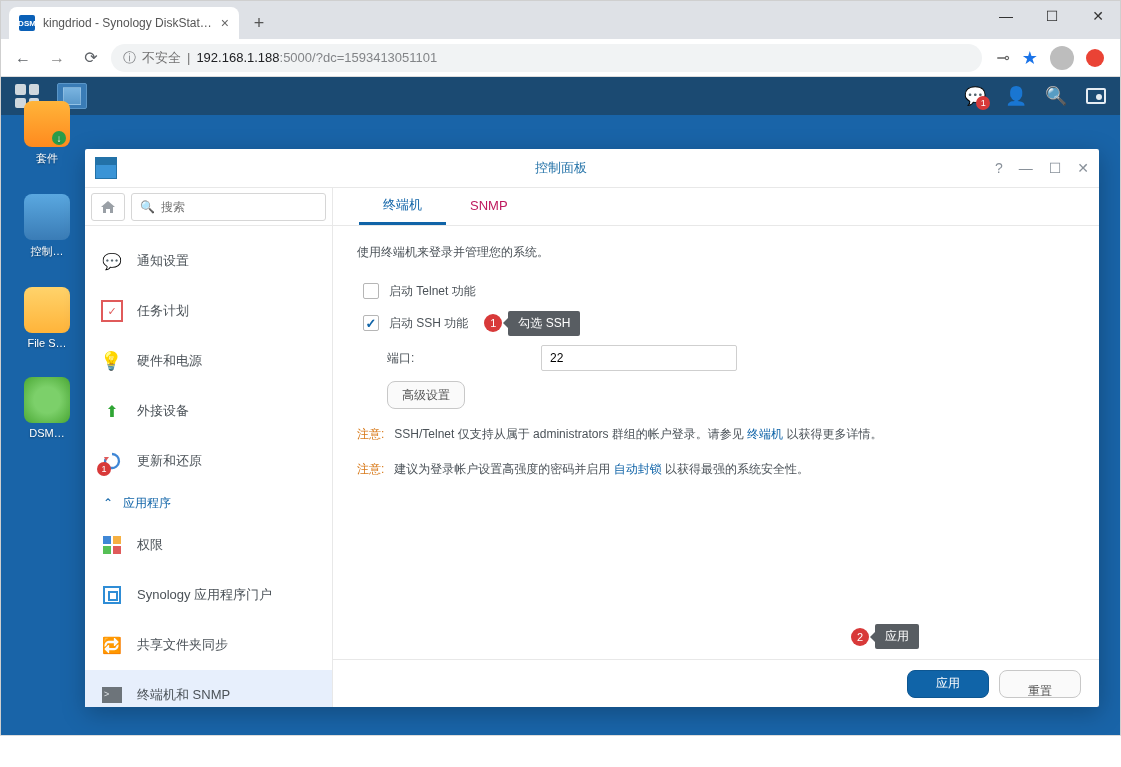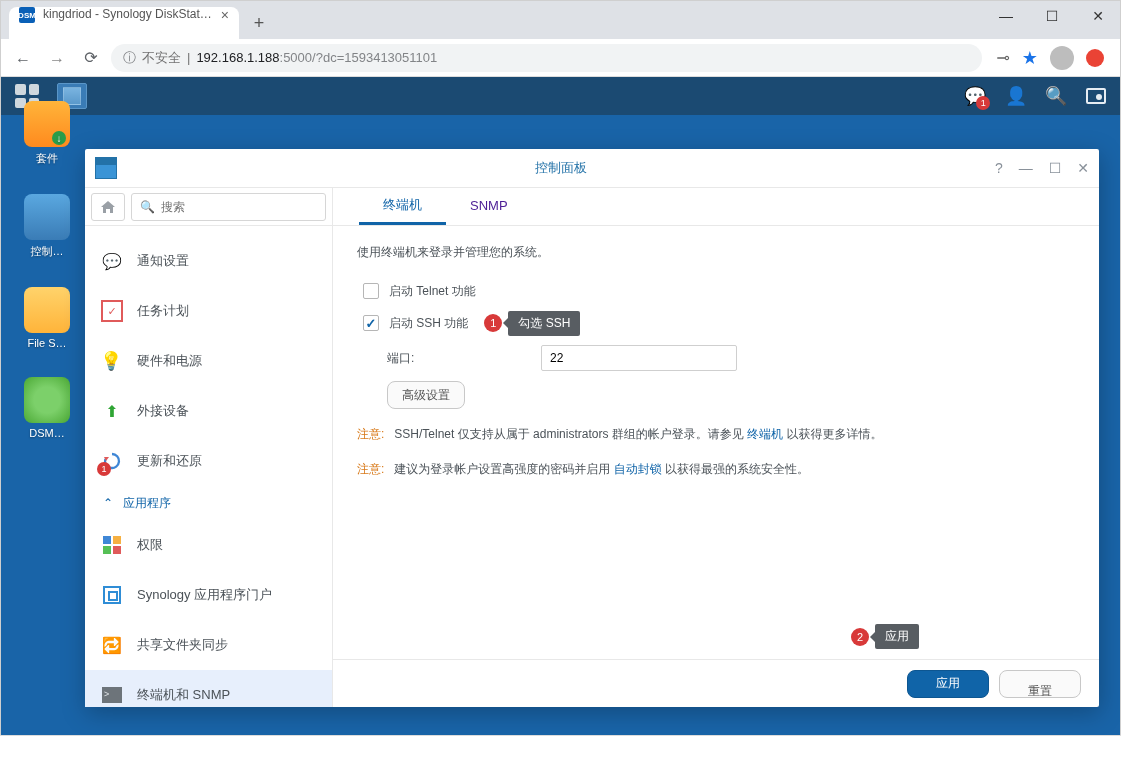--- a/index.html
+++ b/index.html
@@ -1,21 +1,21 @@
 <!DOCTYPE html>
 <html><head>
 <meta charset="utf-8">
 <style>
 * { margin: 0; padding: 0; box-sizing: border-box; font-family: "Microsoft YaHei", Arial, sans-serif; }
 body { width: 1121px; height: 767px; background: #fff; overflow: hidden; position: relative; }
 
 
 .browser-frame { width: 100%; height: 100%; border: 1px solid #cfcfcf; }
 .tab-strip { height: 38px; background: #dee1e6; display: flex; align-items: flex-end; padding-left: 8px; }
-.tab { background: #fff; height: 32px; width: 230px; border-radius: 8px 8px 0 0; display: flex; padding: 0 10px; gap: 8px; font-size: 12px; color: #555; }
+.tab { background: #fff; height: 32px; width: 230px; border-radius: 8px 8px 0 0; display: flex; align-items: center; padding: 0 10px; gap: 8px; font-size: 12px; color: #555; }
 .tab .favicon { width: 16px; height: 16px; background: #0a60b7; color: #fff; font-size: 8px; display: flex; align-items: center; justify-content: center; border-radius: 2px; font-weight: bold; }
 .tab .close { margin-left: auto; color: #666; font-size: 14px; }
 .new-tab { width: 28px; height: 28px; display: flex; align-items: center; justify-content: center; color: #555; font-size: 18px; margin-left: 6px; margin-bottom: 2px; }
 .window-controls { position: absolute; right: 0; top: 0; display: flex; height: 32px; }
 .window-controls div { width: 46px; display: flex; align-items: center; justify-content: center; color: #333; font-size: 14px; }
 
 .addr-bar { height: 38px; background: #fff; border-bottom: 1px solid #ddd; display: flex; align-items: center; padding: 0 8px; gap: 6px; }
 .nav-btn { width: 28px; height: 28px; display: flex; align-items: center; justify-content: center; color: #888; border-radius: 50%; }
 .nav-btn.act { color: #5f6368; }
 .url-box { flex: 1; height: 28px; background: #f1f3f4; border-radius: 14px; display: flex; align-items: center; padding: 0 12px; font-size: 13px; color: #828487; gap: 6px; }
@@ -81,21 +81,21 @@
 .si-perm { display:grid; grid-template-columns:1fr 1fr; grid-template-rows:1fr 1fr; gap:2px; width:18px; height:18px; }
 .si-perm span:nth-child(1){background:#3f87d6;} .si-perm span:nth-child(2){background:#f6b042;} .si-perm span:nth-child(3){background:#56c056;} .si-perm span:nth-child(4){background:#e05a5a;}
 .si-syno { width:18px; height:18px; border:2px solid #2f8dd6; position:relative; }
 .si-syno::after { content:''; position:absolute; left:3px; top:3px; width:6px; height:6px; border:2px solid #2f8dd6; }
 .si-sync { color:#f6a442; font-size:16px; }
 .si-term { width:20px; height:16px; background:#6d747a; display:flex; padding:2px; }
 .si-term::before { content:'>'; color:#e2e6e9; font-size:9px; }
 
 .cp-main { flex: 1; display:flex; flex-direction:column; min-width:0; }
 .tabs { height: 38px; border-bottom: 1px solid #e8e8e8; display: flex; align-items: stretch; padding-left: 26px; }
-.tab-btn { padding: 0 24px; display: flex; align-items: center; font-size: 13px; color: #4c1d95; border-bottom: 3px solid transparent; cursor: pointer; }
+.tab-btn { padding: 0 24px; display: flex; align-items: center; font-size: 13px; color: #be185d; border-bottom: 3px solid transparent; cursor: pointer; }
 .tab-btn.active { color: #1064a8; border-bottom-color: #1064a8; font-weight:500; }
 
 .panel { flex:1; padding: 18px 24px 10px; font-size: 12px; color: #4b5258; position:relative; overflow:auto; }
 .panel .desc { margin-bottom: 14px; }
 .chk-row { display: flex; align-items: center; gap: 10px; height: 32px; padding-left: 6px; }
 .chkbox { width: 16px; height: 16px; border: 1px solid #b6b6b6; border-radius: 2px; display:flex; align-items:center; justify-content:center; }
 .chkbox.checked::after { content:'✓'; color:#1064a8; font-size:13px; font-weight:bold; }
 .field-row { display: flex; align-items: center; margin: 6px 0 10px 30px; gap: 10px; }
 .field-row label { width: 144px; }
 .tinput { width: 196px; height: 26px; border: 1px solid #cfcfcf; border-radius: 2px; padding: 0 8px; font-size: 12px; }

